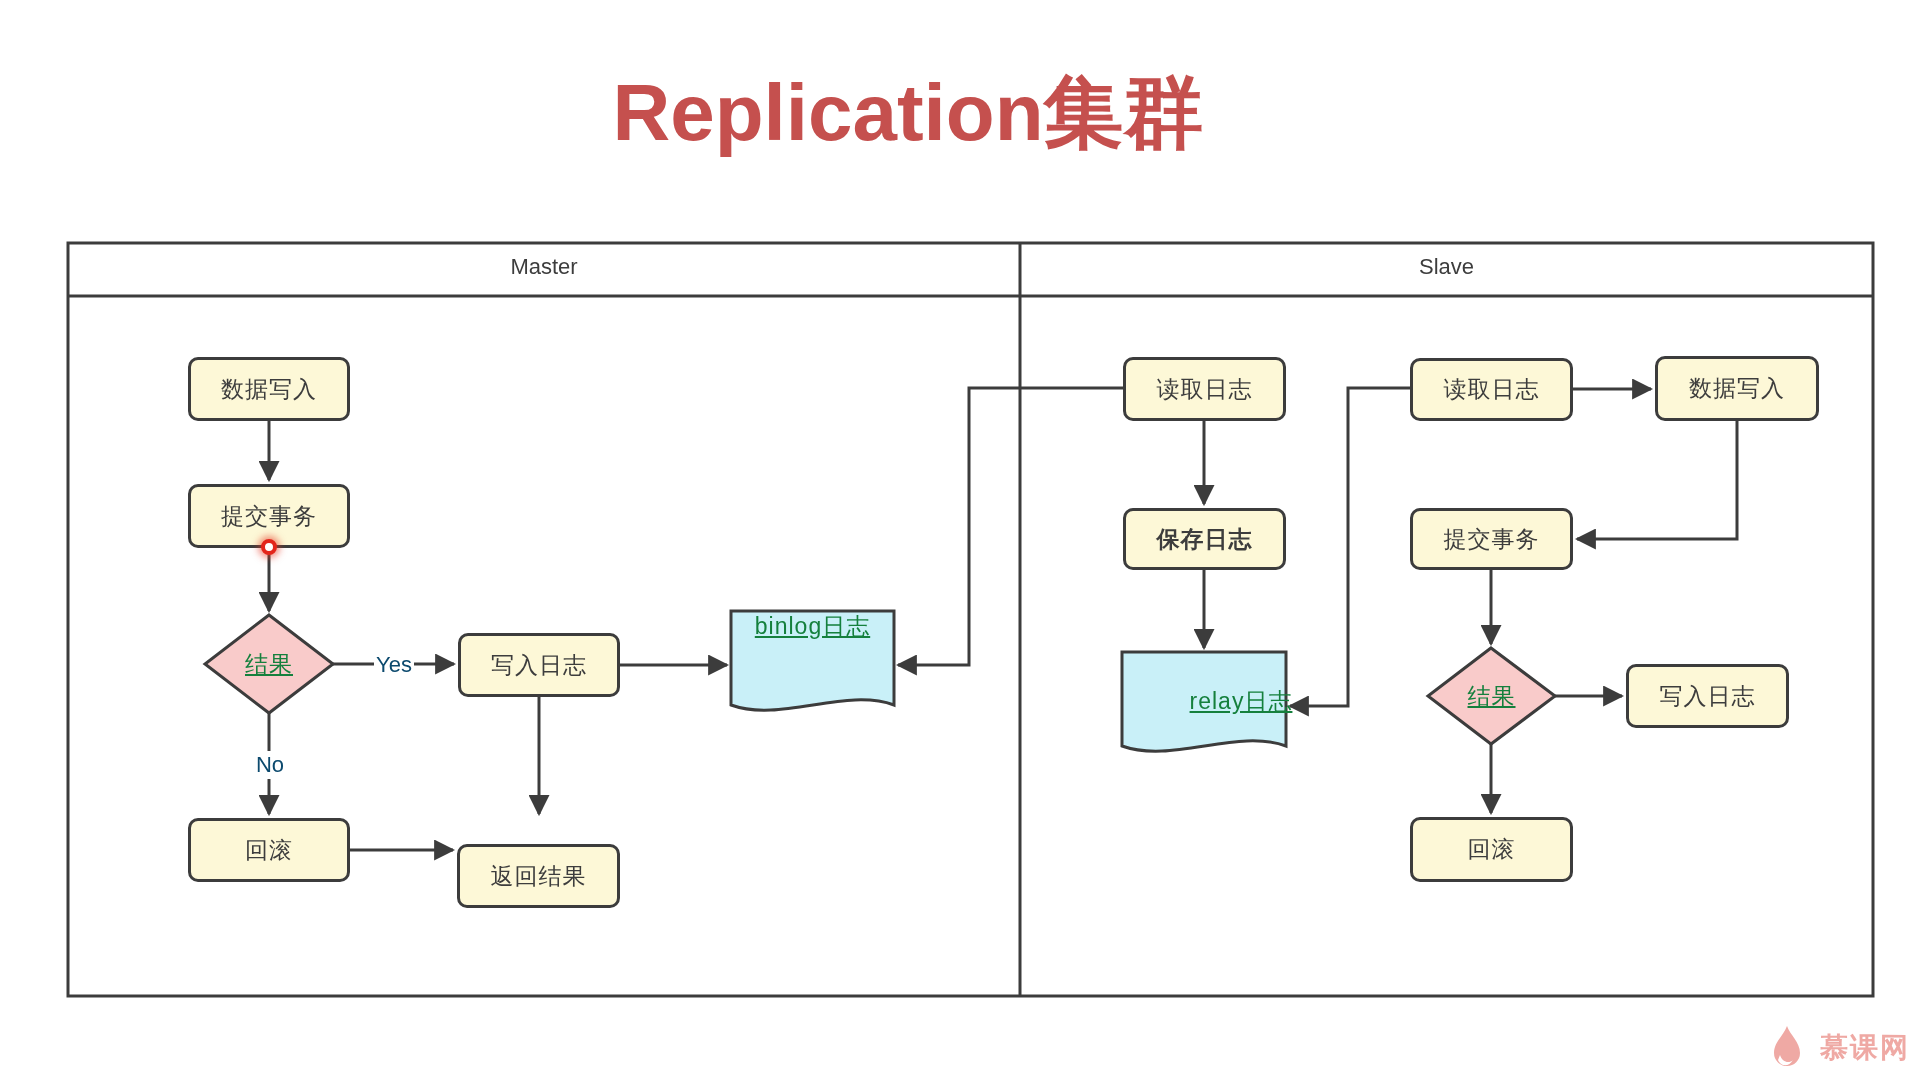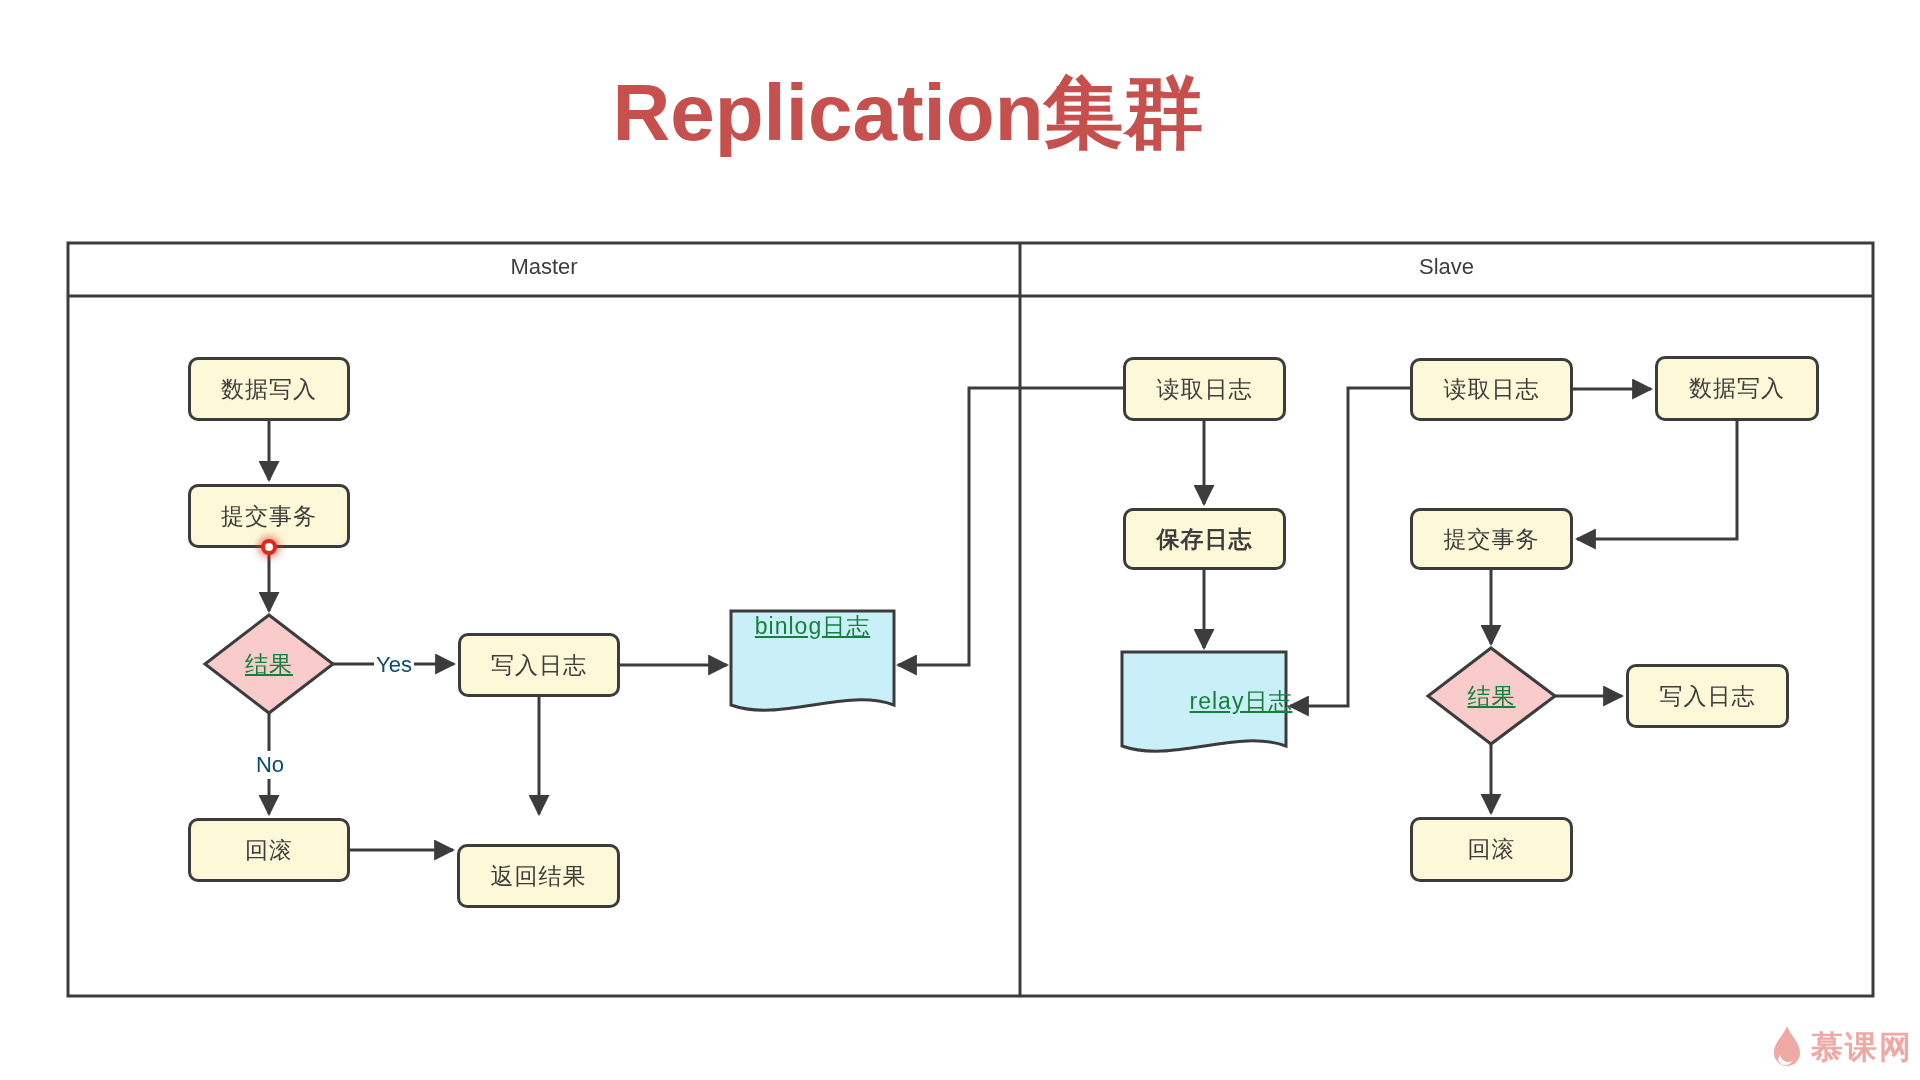--- a/index.html
+++ b/index.html
@@ -16,21 +16,21 @@
        font-size:23px;color:#15803d;letter-spacing:1px;text-decoration:underline;}
   .edge-label{position:absolute;background:#ffffff;display:flex;align-items:center;
               justify-content:center;font-size:22px;color:#0c4a6e;}
   .dot{position:absolute;left:261px;top:539px;width:8px;height:8px;background:#fff;
        border:4px solid #e3251b;border-radius:50%;
        box-shadow:0 0 7px 3px rgba(229,55,35,.55);}
   .tline{stroke:#3c3c3c;stroke-width:3;}
   .edge{stroke:#3c3c3c;stroke-width:3;fill:none;}
   .shape{stroke:#3c3c3c;stroke-width:3;}
   .watermark{position:absolute;left:1774px;top:1026px;display:flex;align-items:center;
-             gap:11px;color:#efa9a4;font-size:32px;font-weight:700;letter-spacing:2px;}
+             gap:20px;color:#efa9a4;font-size:28px;font-weight:700;letter-spacing:2px;}
 </style>
 </head>
 <body>
 
 <div class="canvas">
 
   <h1 class="title">Replication集群</h1>
 
   <svg class="layer" width="1920" height="1080" viewBox="0 0 1920 1080">
     <defs>

